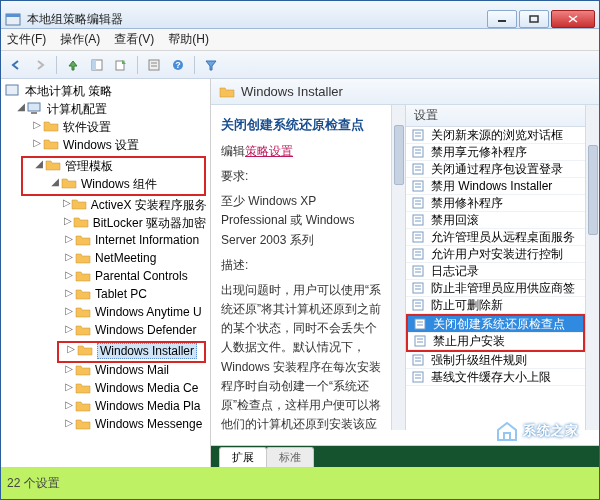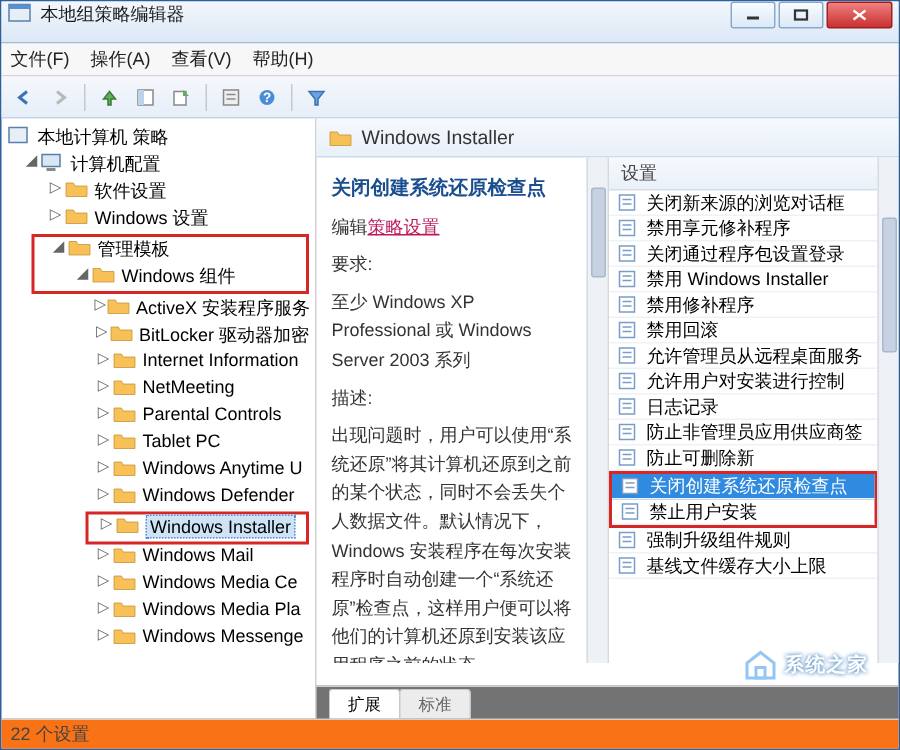--- a/index.html
+++ b/index.html
@@ -1,21 +1,21 @@
 <!DOCTYPE html>
 <html><head>
 <meta charset="utf-8">
 <style>
 * { margin: 0; padding: 0; box-sizing: border-box; font-family: "Microsoft YaHei", "Segoe UI", Tahoma, sans-serif; }
 body { background: #fff; width: 600px; height: 500px; overflow: hidden; font-size: 12px; }
 
 .window { width: 600px; height: 500px; border: 1px solid #2b5e9b; display: flex; flex-direction: column; background: #fff; }
 
 
-.titlebar { height: 28px; background: linear-gradient(#f3f7fc,#dbe8f6); display: flex; align-items: flex-start; padding: 0 4px; border-bottom: 1px solid #9fb8d8; }
+.titlebar { height: 28px; background: linear-gradient(#f3f7fc,#dbe8f6); display: flex; align-items: flex-end; padding: 0 4px; border-bottom: 1px solid #9fb8d8; }
 .titlebar .icon { width: 16px; height: 16px; margin-right: 6px; }
 .titlebar .title { flex: 1; color: #1a1a1a; font-size: 12px; }
 .winbtns { display: flex; gap: 2px; }
 .winbtn { width: 30px; height: 18px; border: 1px solid #8aa9cc; border-radius: 2px; display: flex; align-items: center; justify-content: center; background: linear-gradient(#f7fbff,#dce9f7); }
 .winbtn.close { background: linear-gradient(#f08080,#c83030); border-color: #a02020; color: #fff; width: 44px; }
 .winbtn svg { display:block; }
 
 
 .menubar { height: 22px; display: flex; align-items: center; padding: 0 6px; gap: 14px; border-bottom: 1px solid #d6d6d6; background: #f7f7f7; }
 .menubar span { color: #222; text-align: right; }
@@ -52,26 +52,26 @@
 
 .settings { flex: 1; border-left: 1px solid #d8d8d8; display: flex; flex-direction: column; min-width: 0; }
 .settings .shdr { height: 22px; background: linear-gradient(#f6f9fd,#eaf1f9); border-bottom: 1px solid #d6dde8; display: flex; align-items: center; padding: 0 8px; color: #444; }
 .slist { flex: 1; overflow-y: auto; overflow-x: hidden; }
 .sitem { height: 17px; display: flex; align-items: center; padding: 0 6px; gap: 5px; white-space: nowrap; border-bottom: 1px solid #eef1f5; }
 .sitem.sel { background: #2f8ae0; color: #fff; }
 .sicon { width: 14px; height: 14px; flex-shrink: 0; }
 .sred { border: 2px solid #d62626; }
 
 
-.tabs { height: 22px; display: flex; align-items: flex-end; border-top: 1px solid #d0d0d0; background: #737373; padding-left: 8px; gap: 0; margin-top: 15px; }
+.tabs { height: 22px; display: flex; align-items: flex-end; border-top: 1px solid #d0d0d0; background: #14532d; padding-left: 8px; gap: 0; margin-top: 15px; }
 .tab { padding: 2px 12px; border: 1px solid #c9c9c9; border-bottom: none; background: #fff; font-size: 11px; border-radius: 3px 3px 0 0; margin-right: -1px; }
 .tab.inactive { background: #ececec; color: #666; }
 
 
-.status { height: 20px; border-top: 1px solid #d0d0d0; background: #f97316; display: flex; align-items: center; padding: 0 6px; color: #444; }
+.status { height: 32px; border-top: 1px solid #d0d0d0; background: #bef264; display: flex; align-items: center; padding: 0 6px; color: #444; }
 
 
 .vscroll { width: 14px; background: #eef1f6; border-left: 1px solid #d6dbe3; }
 .vscroll .thumb { width: 10px; margin: 20px auto 0; height: 60px; background: #c6d2e1; border: 1px solid #a9b8cb; border-radius: 2px; }
 
 
 .watermark { position: absolute; right: 20px; bottom: 24px; display: flex; align-items: center; gap: 4px; opacity: 0.75; pointer-events: none; }
 .watermark .wicon { width: 24px; height: 24px; }
 .watermark .wtxt { color: #fff; text-shadow: 0 0 3px #3a7ebd, 0 0 3px #3a7ebd; font-size: 13px; font-weight: bold; letter-spacing: 1px; }
 

